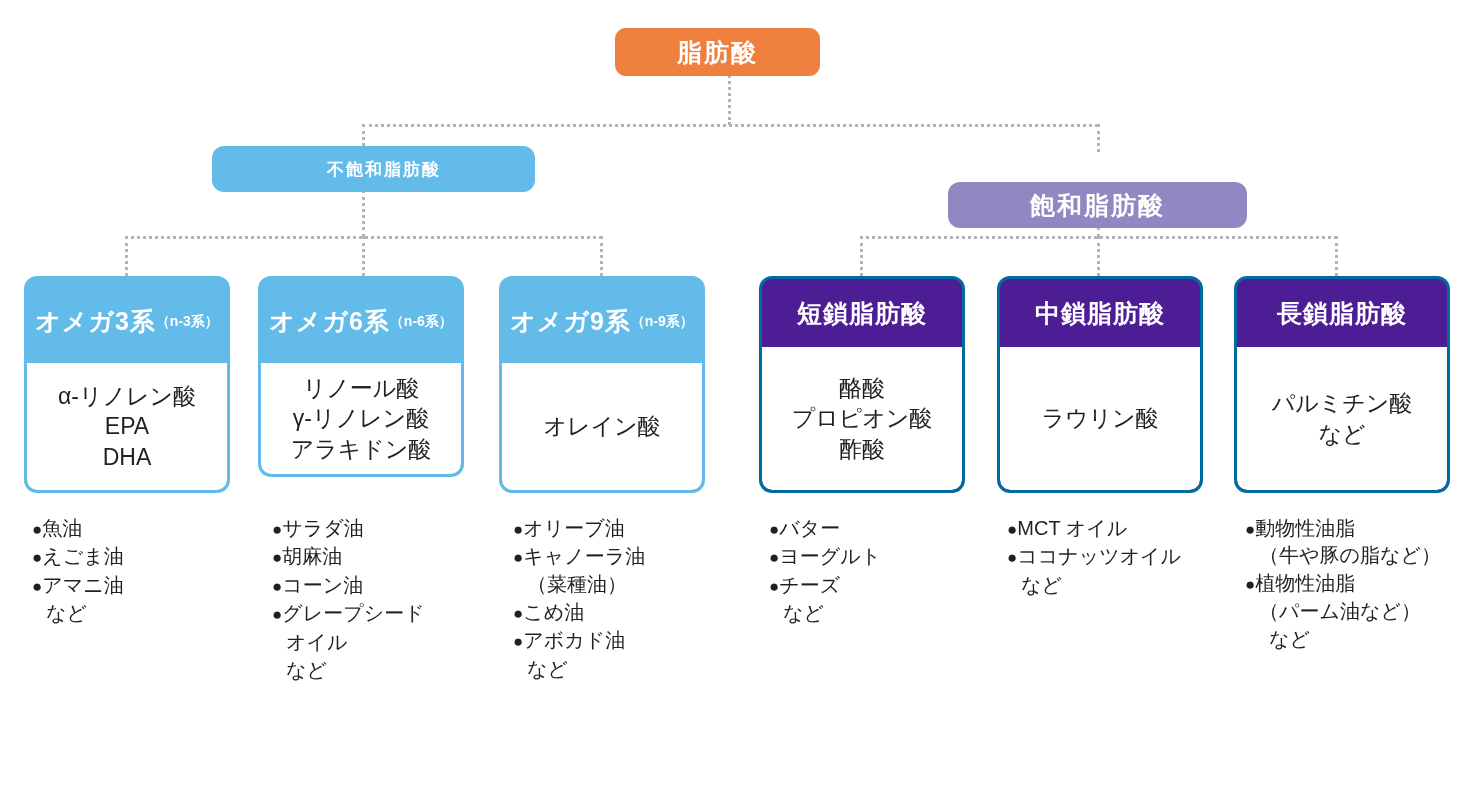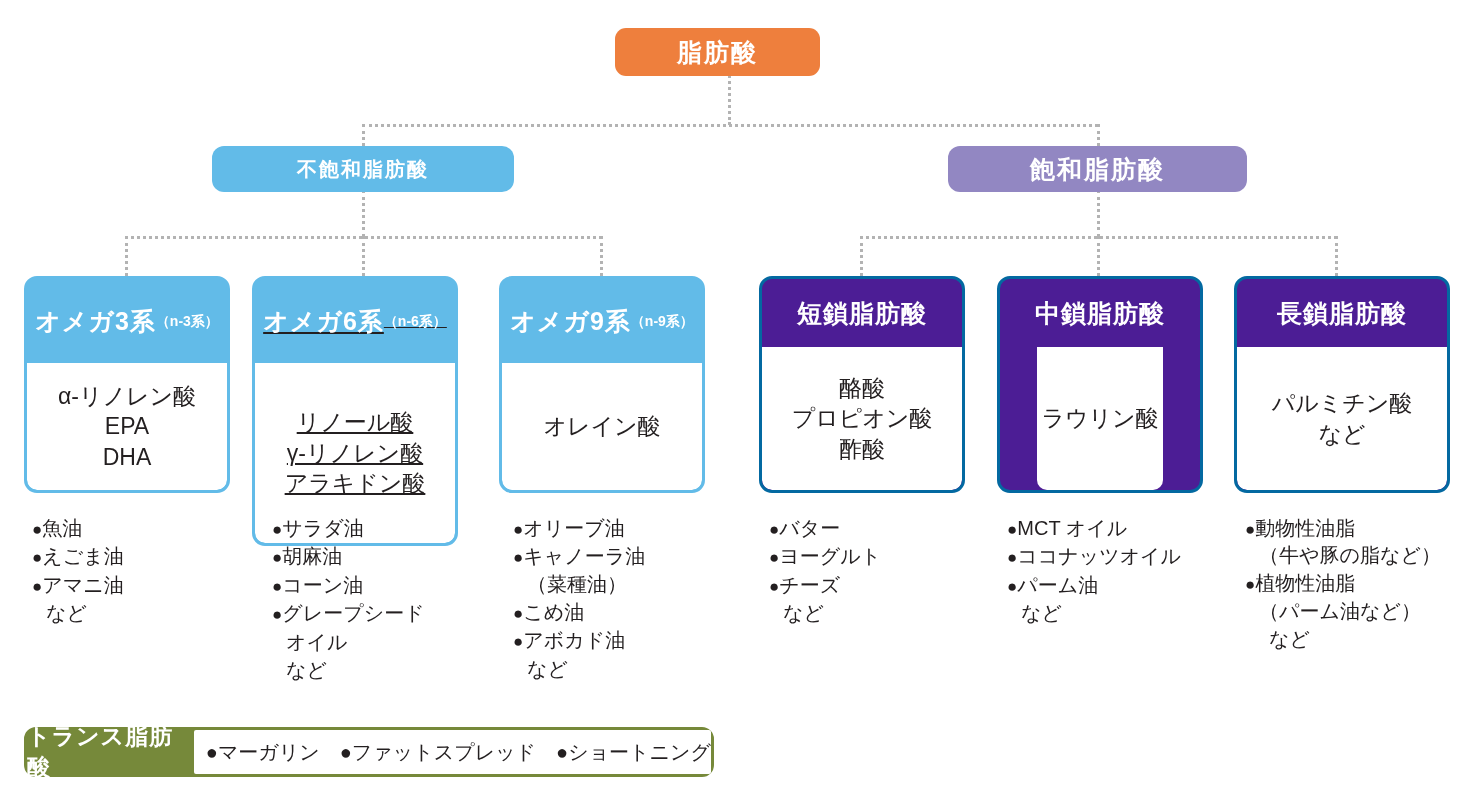--- a/index.html
+++ b/index.html
@@ -32,25 +32,27 @@
     font-weight:bold;
     letter-spacing:2px;
     text-shadow:0 0 0 rgba(0,0,0,0);
   }
   .pill-root{
     background:#ee7f3d;
     font-size:25px;
   }
   .pill-unsat{
     background:#62bbe8;
-    font-size:20px;
+    font-size:17px;
+    padding-left:21px;
   }
   .pill-sat{
     background:#9287c2;
     font-size:25px;
+    margin-top:36px;
   }
 
   
   .card{
     position:absolute;
     border-radius:13px;
     overflow:hidden;
     display:flex;flex-direction:column;
     box-sizing:border-box;
   }
@@ -181,21 +183,21 @@
       <span class="t1">オメガ3系</span>
       <span class="t2">（n‐3系）</span>
     </div>
     <div class="card-body">
       <span class="line">α‐リノレン酸</span>
       <span class="line">EPA</span>
       <span class="line">DHA</span>
     </div>
   </div>
 
-  <div class="card blue" style="left:252px;top:276px;width:206px;height:270px;text-decoration:underline;">
+  <div class="card blue" style="left:258px;top:276px;width:206px;height:201px;">
     <div class="card-head" style="height:84px;">
       <span class="t1">オメガ6系</span>
       <span class="t2">（n‐6系）</span>
     </div>
     <div class="card-body">
       <span class="line">リノール酸</span>
       <span class="line">γ-リノレン酸</span>
       <span class="line">アラキドン酸</span>
     </div>
   </div>
@@ -214,21 +216,21 @@
     <div class="card-head" style="height:68px;">
       <span class="t1">短鎖脂肪酸</span>
     </div>
     <div class="card-body">
       <span class="line">酪酸</span>
       <span class="line">プロピオン酸</span>
       <span class="line">酢酸</span>
     </div>
   </div>
 
-  <div class="card purple" style="left:997px;top:276px;width:206px;height:217px;align-items:center;">
+  <div class="card purple" style="left:997px;top:276px;width:206px;height:217px;">
     <div class="card-head" style="height:68px;">
       <span class="t1">中鎖脂肪酸</span>
     </div>
     <div class="card-body">
       <span class="line">ラウリン酸</span>
     </div>
   </div>
 
   <div class="card purple" style="left:1234px;top:276px;width:216px;height:217px;">
     <div class="card-head" style="height:68px;">
@@ -268,34 +270,25 @@
   <div class="bullets" style="left:769px;top:514px;width:200px;">
     <span class="bi"><span class="dot">●</span><span>バター</span></span>
     <span class="bi"><span class="dot">●</span><span>ヨーグルト</span></span>
     <span class="bi"><span class="dot">●</span><span>チーズ</span></span>
     <span class="plain">など</span>
   </div>
 
   <div class="bullets" style="left:1007px;top:514px;width:220px;">
     <span class="bi"><span class="dot">●</span><span>MCT オイル</span></span>
     <span class="bi"><span class="dot">●</span><span>ココナッツオイル</span></span>
-    <span class="bi"><span class="dot">●</span><span>パーム油</span></span>
     <span class="plain">など</span>
   </div>
 
   <div class="bullets" style="left:1245px;top:514px;width:215px;">
     <span class="bi"><span class="dot">●</span><span>動物性油脂</span></span>
     <span class="sub">（牛や豚の脂など）</span>
     <span class="bi"><span class="dot">●</span><span>植物性油脂</span></span>
     <span class="sub">（パーム油など）</span>
     <span class="plain" style="padding-left:24px;">など</span>
   </div>
 
-  <div class="trans">
-    <div class="trans-label">トランス脂肪酸</div>
-    <div class="trans-items">
-      <span>●マーガリン</span>
-      <span>●ファットスプレッド</span>
-      <span>●ショートニング</span>
-    </div>
-  </div>
 
 </div>
 
 </body></html>

